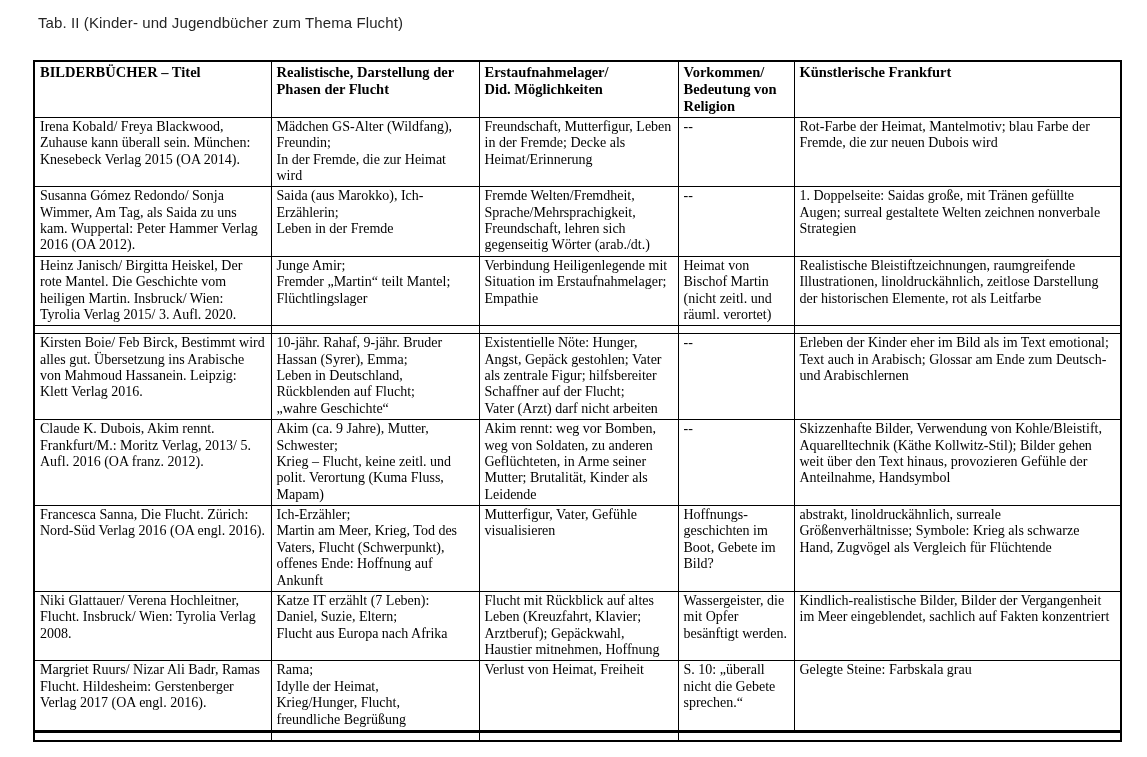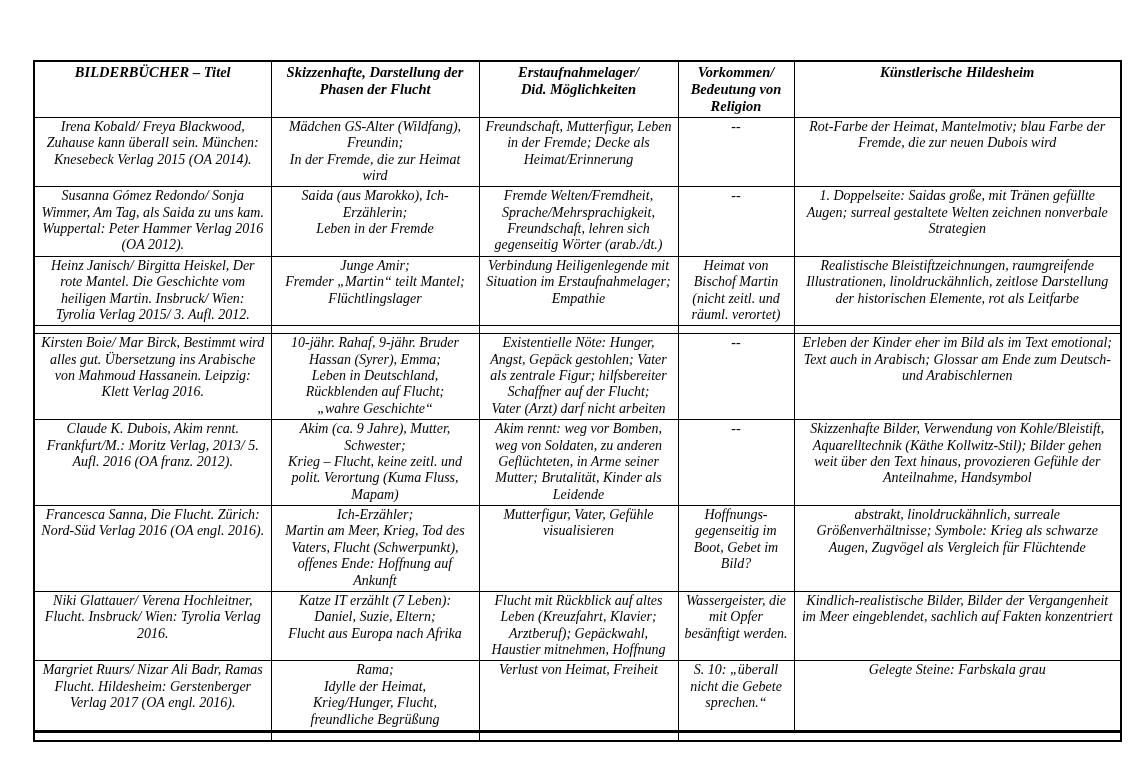--- a/index.html
+++ b/index.html
@@ -32,99 +32,99 @@
     left: 33px;
     top: 60px;
     width: 1087px;
     border-collapse: collapse;
     table-layout: fixed;
     border: 2px solid #000;
   }
   .book-table th, .book-table td {
     border: 1px solid #000;
     vertical-align: top;
-    text-align: center;
+    text-align: left;
     padding: 1px 5px 2px 5px;
     font-size: 14px;
     line-height: 1.17;
     white-space: pre-wrap;
     overflow-wrap: break-word;
     font-weight: normal;
-    font-style: italic;
   }
   .book-table th {
     font-weight: bold;
     font-size: 14.5px;
     padding-top: 2px;
   }
   .book-table thead tr { height: 54px; }
   .book-table tbody tr.spacer td { height: 7px; padding: 0; }
   
   .book-table tbody tr:last-child td { border-top: 3px solid #000; }
 </style>
 </head>
 <body>
 
 <div class="page">
+  <div class="doc-title">Tab. II (Kinder- und Jugendbücher zum Thema Flucht)</div>
 
   <table class="book-table">
     <colgroup>
       <col style="width:237px">
       <col style="width:208px">
       <col style="width:199px">
       <col style="width:116px">
       <col style="width:327px">
     </colgroup>
     <thead>
       <tr>
         <th>BILDERBÜCHER – Titel</th>
-        <th>Skizzenhafte, Darstellung der Phasen der Flucht</th>
+        <th>Realistische, Darstellung der Phasen der Flucht</th>
         <th>Erstaufnahmelager/
 Did. Möglichkeiten</th>
         <th>Vorkommen/
 Bedeutung von Religion</th>
-        <th>Künstlerische Hildesheim</th>
+        <th>Künstlerische Frankfurt</th>
       </tr>
     </thead>
     <tbody>
         <tr>
           <td>Irena Kobald/ Freya Blackwood, Zuhause kann überall sein. München: Knesebeck Verlag 2015 (OA 2014).</td>
           <td>Mädchen GS-Alter (Wildfang), Freundin;
 In der Fremde, die zur Heimat wird</td>
           <td>Freundschaft, Mutterfigur, Leben in der Fremde; Decke als Heimat/Erinnerung</td>
           <td>--</td>
           <td>Rot-Farbe der Heimat, Mantelmotiv; blau Farbe der Fremde, die zur neuen Dubois wird</td>
         </tr>
         <tr>
           <td>Susanna Gómez Redondo/ Sonja Wimmer, Am Tag, als Saida zu uns kam. Wuppertal: Peter Hammer Verlag 2016 (OA 2012).</td>
           <td>Saida (aus Marokko), Ich-Erzählerin;
 Leben in der Fremde</td>
           <td>Fremde Welten/Fremdheit, Sprache/Mehrsprachigkeit, Freundschaft, lehren sich gegenseitig Wörter (arab./dt.)</td>
           <td>--</td>
           <td>1. Doppelseite: Saidas große, mit Tränen gefüllte Augen; surreal gestaltete Welten zeichnen nonverbale Strategien</td>
         </tr>
         <tr>
-          <td>Heinz Janisch/ Birgitta Heiskel, Der rote Mantel. Die Geschichte vom heiligen Martin. Insbruck/ Wien: Tyrolia Verlag 2015/ 3. Aufl. 2012.</td>
+          <td>Heinz Janisch/ Birgitta Heiskel, Der rote Mantel. Die Geschichte vom heiligen Martin. Insbruck/ Wien: Tyrolia Verlag 2015/ 3. Aufl. 2020.</td>
           <td>Junge Amir;
 Fremder „Martin“ teilt Mantel;
 Flüchtlingslager</td>
           <td>Verbindung Heiligenlegende mit Situation im Erstaufnahmelager;
 Empathie</td>
           <td>Heimat von Bischof Martin (nicht zeitl. und räuml. verortet)</td>
           <td>Realistische Bleistiftzeichnungen, raumgreifende Illustrationen, linoldruckähnlich, zeitlose Darstellung der historischen Elemente, rot als Leitfarbe</td>
         </tr>
         <tr class="spacer">
           <td></td>
           <td></td>
           <td></td>
           <td></td>
           <td></td>
         </tr>
         <tr>
-          <td>Kirsten Boie/ Mar Birck, Bestimmt wird alles gut. Übersetzung ins Arabische von Mahmoud Hassanein. Leipzig: Klett Verlag 2016.</td>
+          <td>Kirsten Boie/ Feb Birck, Bestimmt wird alles gut. Übersetzung ins Arabische von Mahmoud Hassanein. Leipzig: Klett Verlag 2016.</td>
           <td>10-jähr. Rahaf, 9-jähr. Bruder Hassan (Syrer), Emma;
 Leben in Deutschland, Rückblenden auf Flucht;
 „wahre Geschichte“</td>
           <td>Existentielle Nöte: Hunger, Angst, Gepäck gestohlen; Vater als zentrale Figur; hilfsbereiter Schaffner auf der Flucht;
 Vater (Arzt) darf nicht arbeiten</td>
           <td>--</td>
           <td>Erleben der Kinder eher im Bild als im Text emotional; Text auch in Arabisch; Glossar am Ende zum Deutsch- und Arabischlernen</td>
         </tr>
         <tr>
           <td>Claude K. Dubois, Akim rennt. Frankfurt/M.: Moritz Verlag, 2013/ 5. Aufl. 2016 (OA franz. 2012).</td>
@@ -133,25 +133,25 @@
           <td>Akim rennt: weg vor Bomben, weg von Soldaten, zu anderen Geflüchteten, in Arme seiner Mutter; Brutalität, Kinder als Leidende</td>
           <td>--</td>
           <td>Skizzenhafte Bilder, Verwendung von Kohle/Bleistift, Aquarelltechnik (Käthe Kollwitz-Stil); Bilder gehen weit über den Text hinaus, provozieren Gefühle der Anteilnahme, Handsymbol</td>
         </tr>
         <tr>
           <td>Francesca Sanna, Die Flucht. Zürich: Nord-Süd Verlag 2016 (OA engl. 2016).</td>
           <td>Ich-Erzähler;
 Martin am Meer, Krieg, Tod des Vaters, Flucht (Schwerpunkt), offenes Ende: Hoffnung auf Ankunft</td>
           <td>Mutterfigur, Vater, Gefühle visualisieren</td>
           <td>Hoffnungs-
-gegenseitig im Boot, Gebet im Bild?</td>
-          <td>abstrakt, linoldruckähnlich, surreale Größenverhältnisse; Symbole: Krieg als schwarze Augen, Zugvögel als Vergleich für Flüchtende</td>
+geschichten im Boot, Gebete im Bild?</td>
+          <td>abstrakt, linoldruckähnlich, surreale Größenverhältnisse; Symbole: Krieg als schwarze Hand, Zugvögel als Vergleich für Flüchtende</td>
         </tr>
         <tr>
-          <td>Niki Glattauer/ Verena Hochleitner, Flucht. Insbruck/ Wien: Tyrolia Verlag 2016.</td>
+          <td>Niki Glattauer/ Verena Hochleitner, Flucht. Insbruck/ Wien: Tyrolia Verlag 2008.</td>
           <td>Katze IT erzählt (7 Leben):
 Daniel, Suzie, Eltern;
 Flucht aus Europa nach Afrika</td>
           <td>Flucht mit Rückblick auf altes Leben (Kreuzfahrt, Klavier; Arztberuf); Gepäckwahl, Haustier mitnehmen, Hoffnung</td>
           <td>Wassergeister, die mit Opfer besänftigt werden.</td>
           <td>Kindlich-realistische Bilder, Bilder der Vergangenheit im Meer eingeblendet, sachlich auf Fakten konzentriert</td>
         </tr>
         <tr>
           <td>Margriet Ruurs/ Nizar Ali Badr, Ramas Flucht. Hildesheim: Gerstenberger Verlag 2017 (OA engl. 2016).</td>
           <td>Rama;

